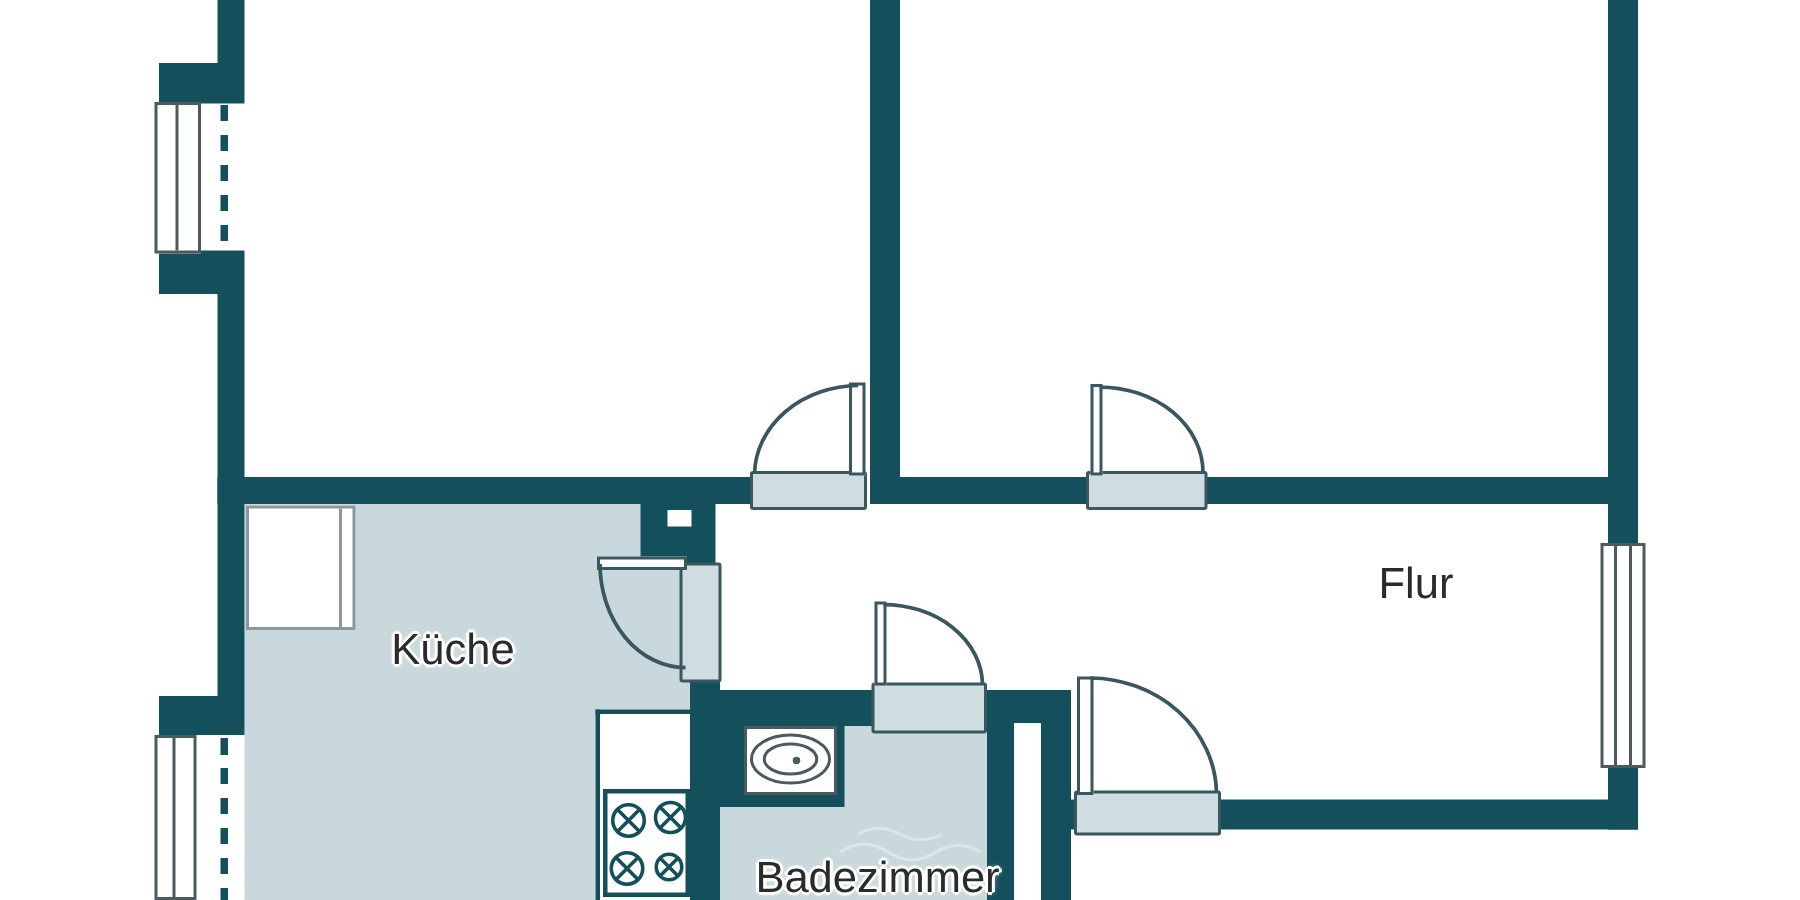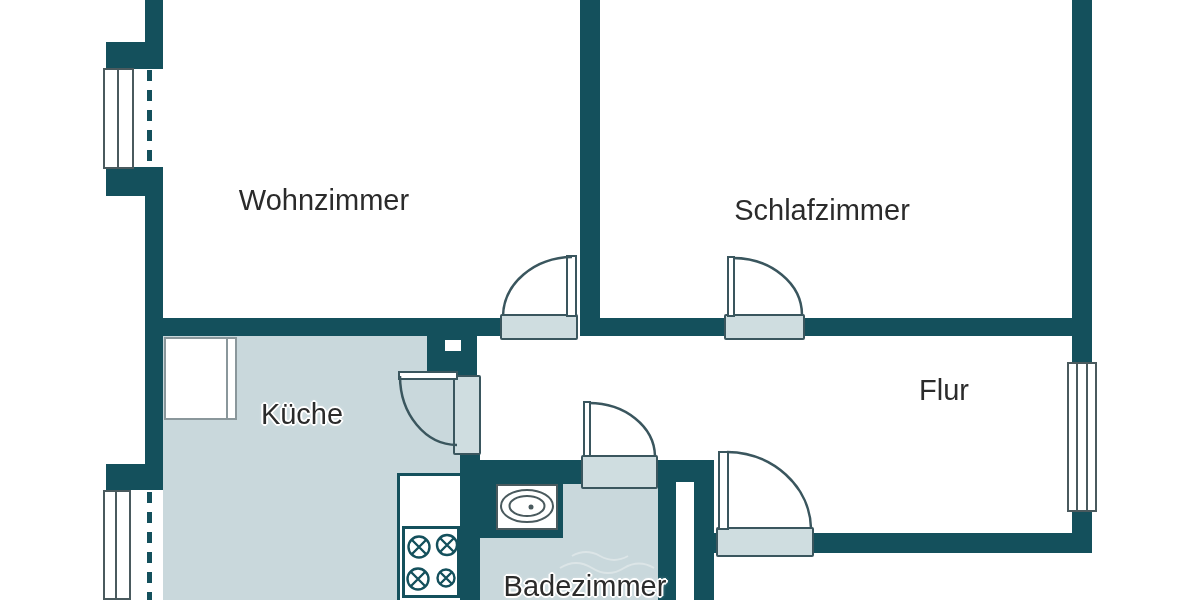--- a/index.html
+++ b/index.html
@@ -111,19 +111,17 @@
         <path d="M 411 572 L 425 586 M 425 572 L 411 586"></path>
       <circle cx="446" cy="578" r="8.5"></circle>
         <path d="M 440 572 L 452 584 M 452 572 L 440 584"></path>
     </g>
     <g fill="none" stroke="#dce5e7" stroke-width="2">
       <path d="M 560 568 c 11 -7 21 -7 32 0 c 11 7 21 7 32 0 c 10 -6 20 -6 30 0"></path>
       <path d="M 572 556 c 9 -5 19 -5 28 0 c 9 5 19 5 28 0"></path>
     </g>
   </svg>
 
-  <div class="label" style="left:324px;top:200px;">Wohnzimmer</div>
-  <div class="label" style="left:822px;top:210px;">Schlafzimmer</div>
-  <div class="label" style="left:302px;top:414px;">Küche</div>
+  <div class="label" style="left:302px;top:434px;">Küche</div>
   <div class="label" style="left:944px;top:390px;">Flur</div>
   <div class="label" style="left:585px;top:586px;">Badezimmer</div>
 
 </div>
 
 </body></html>

